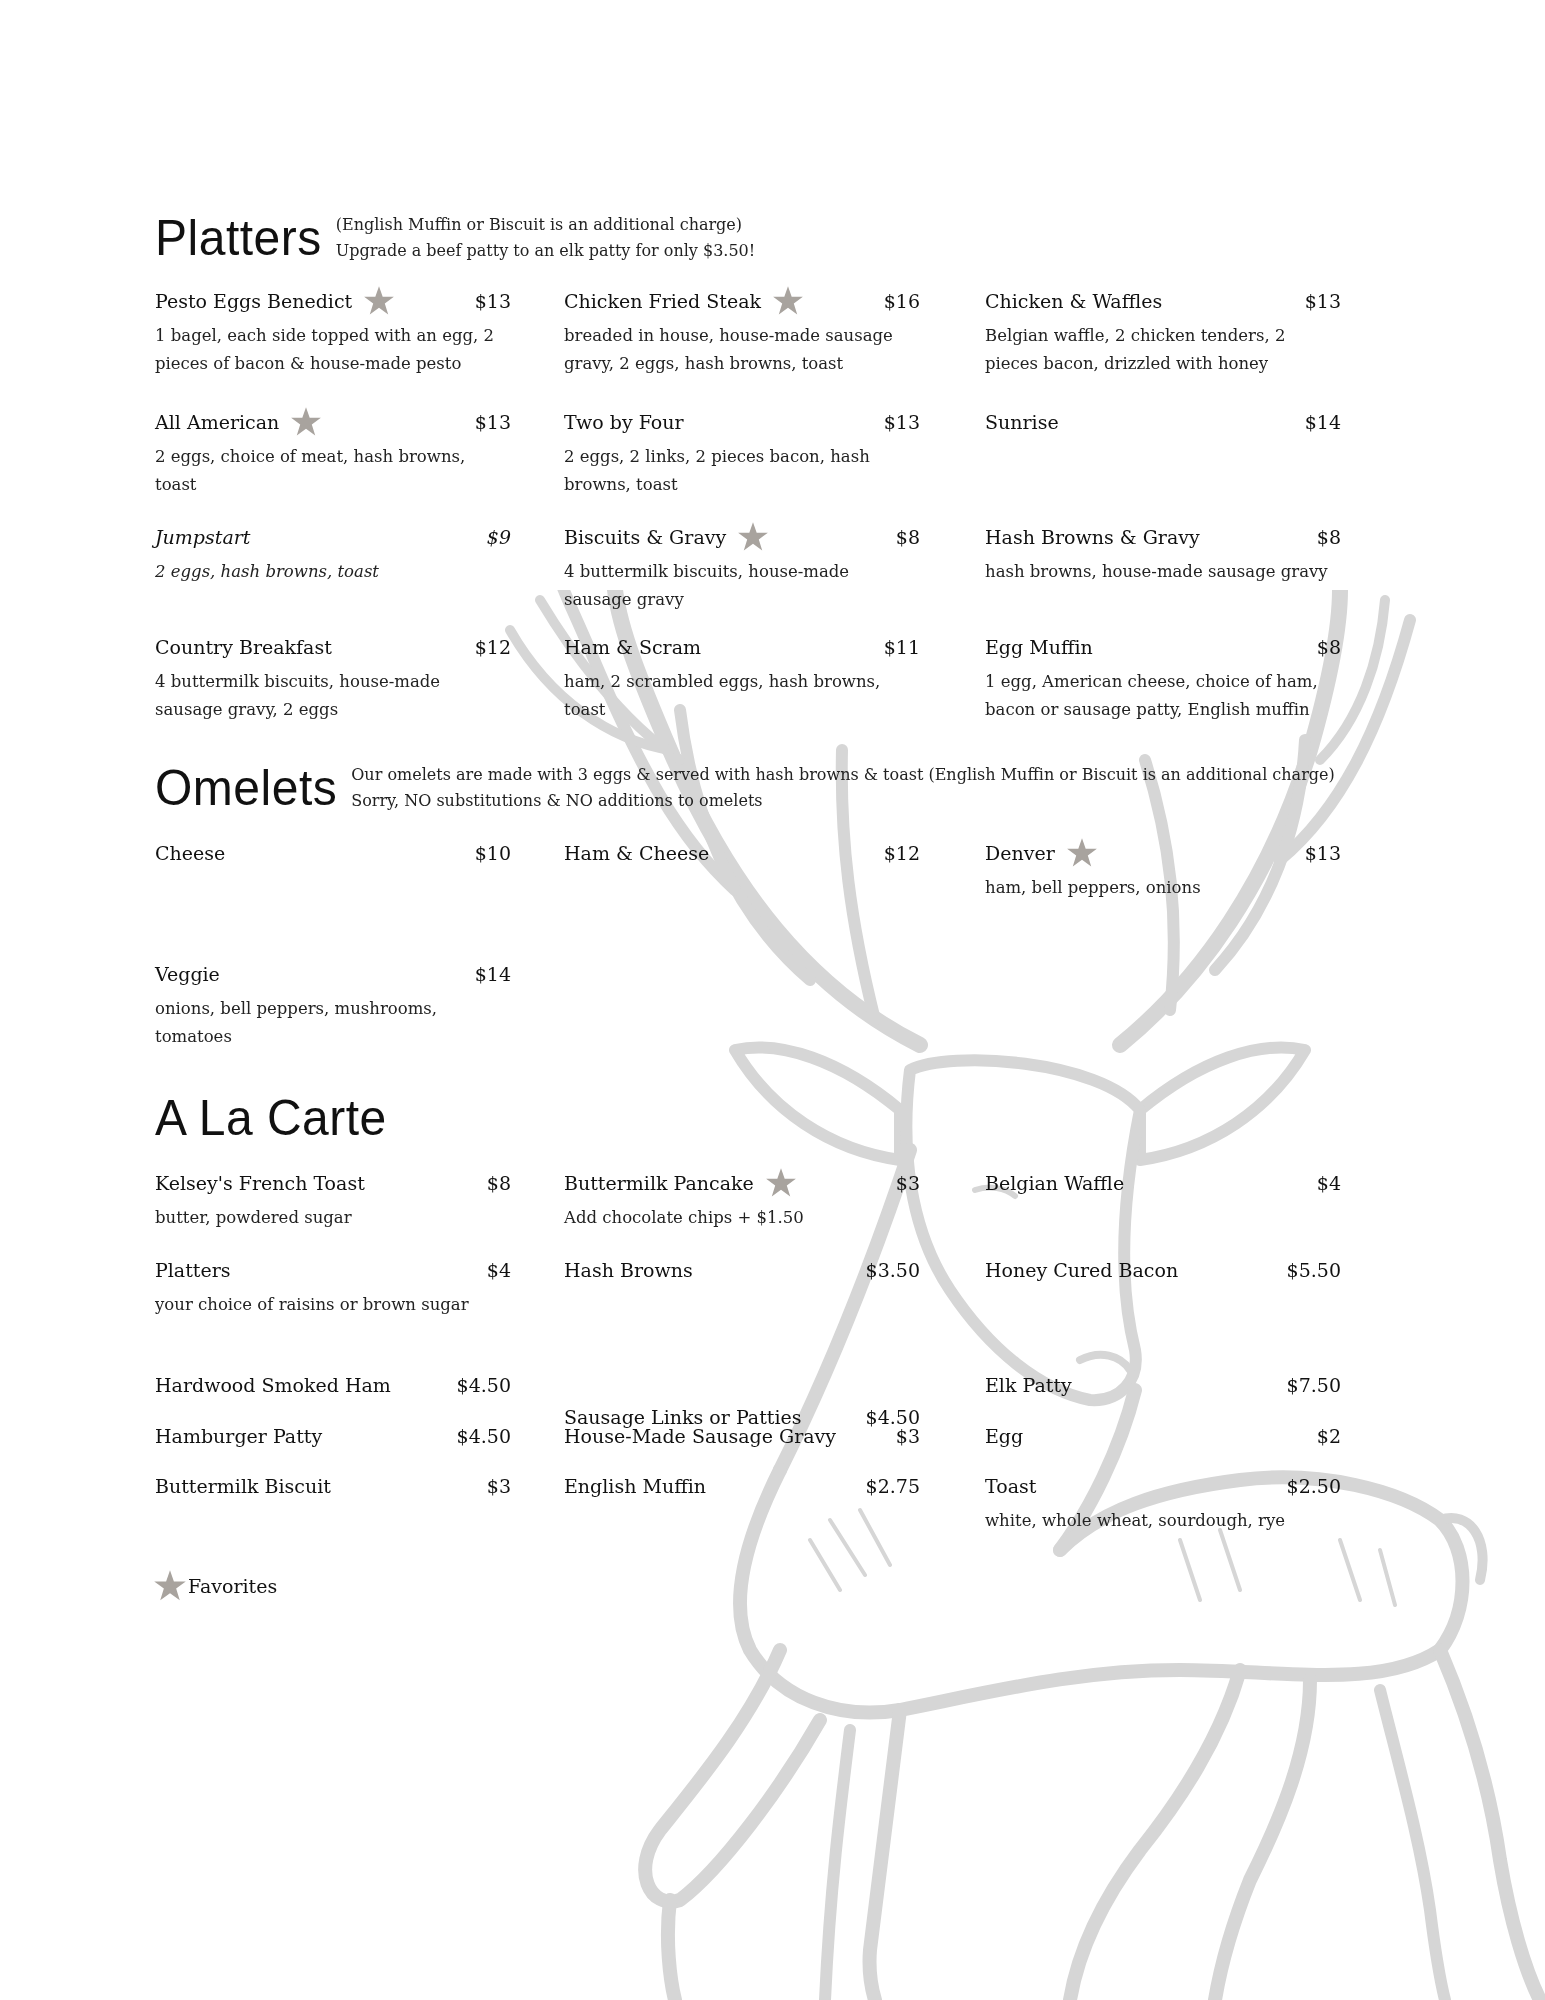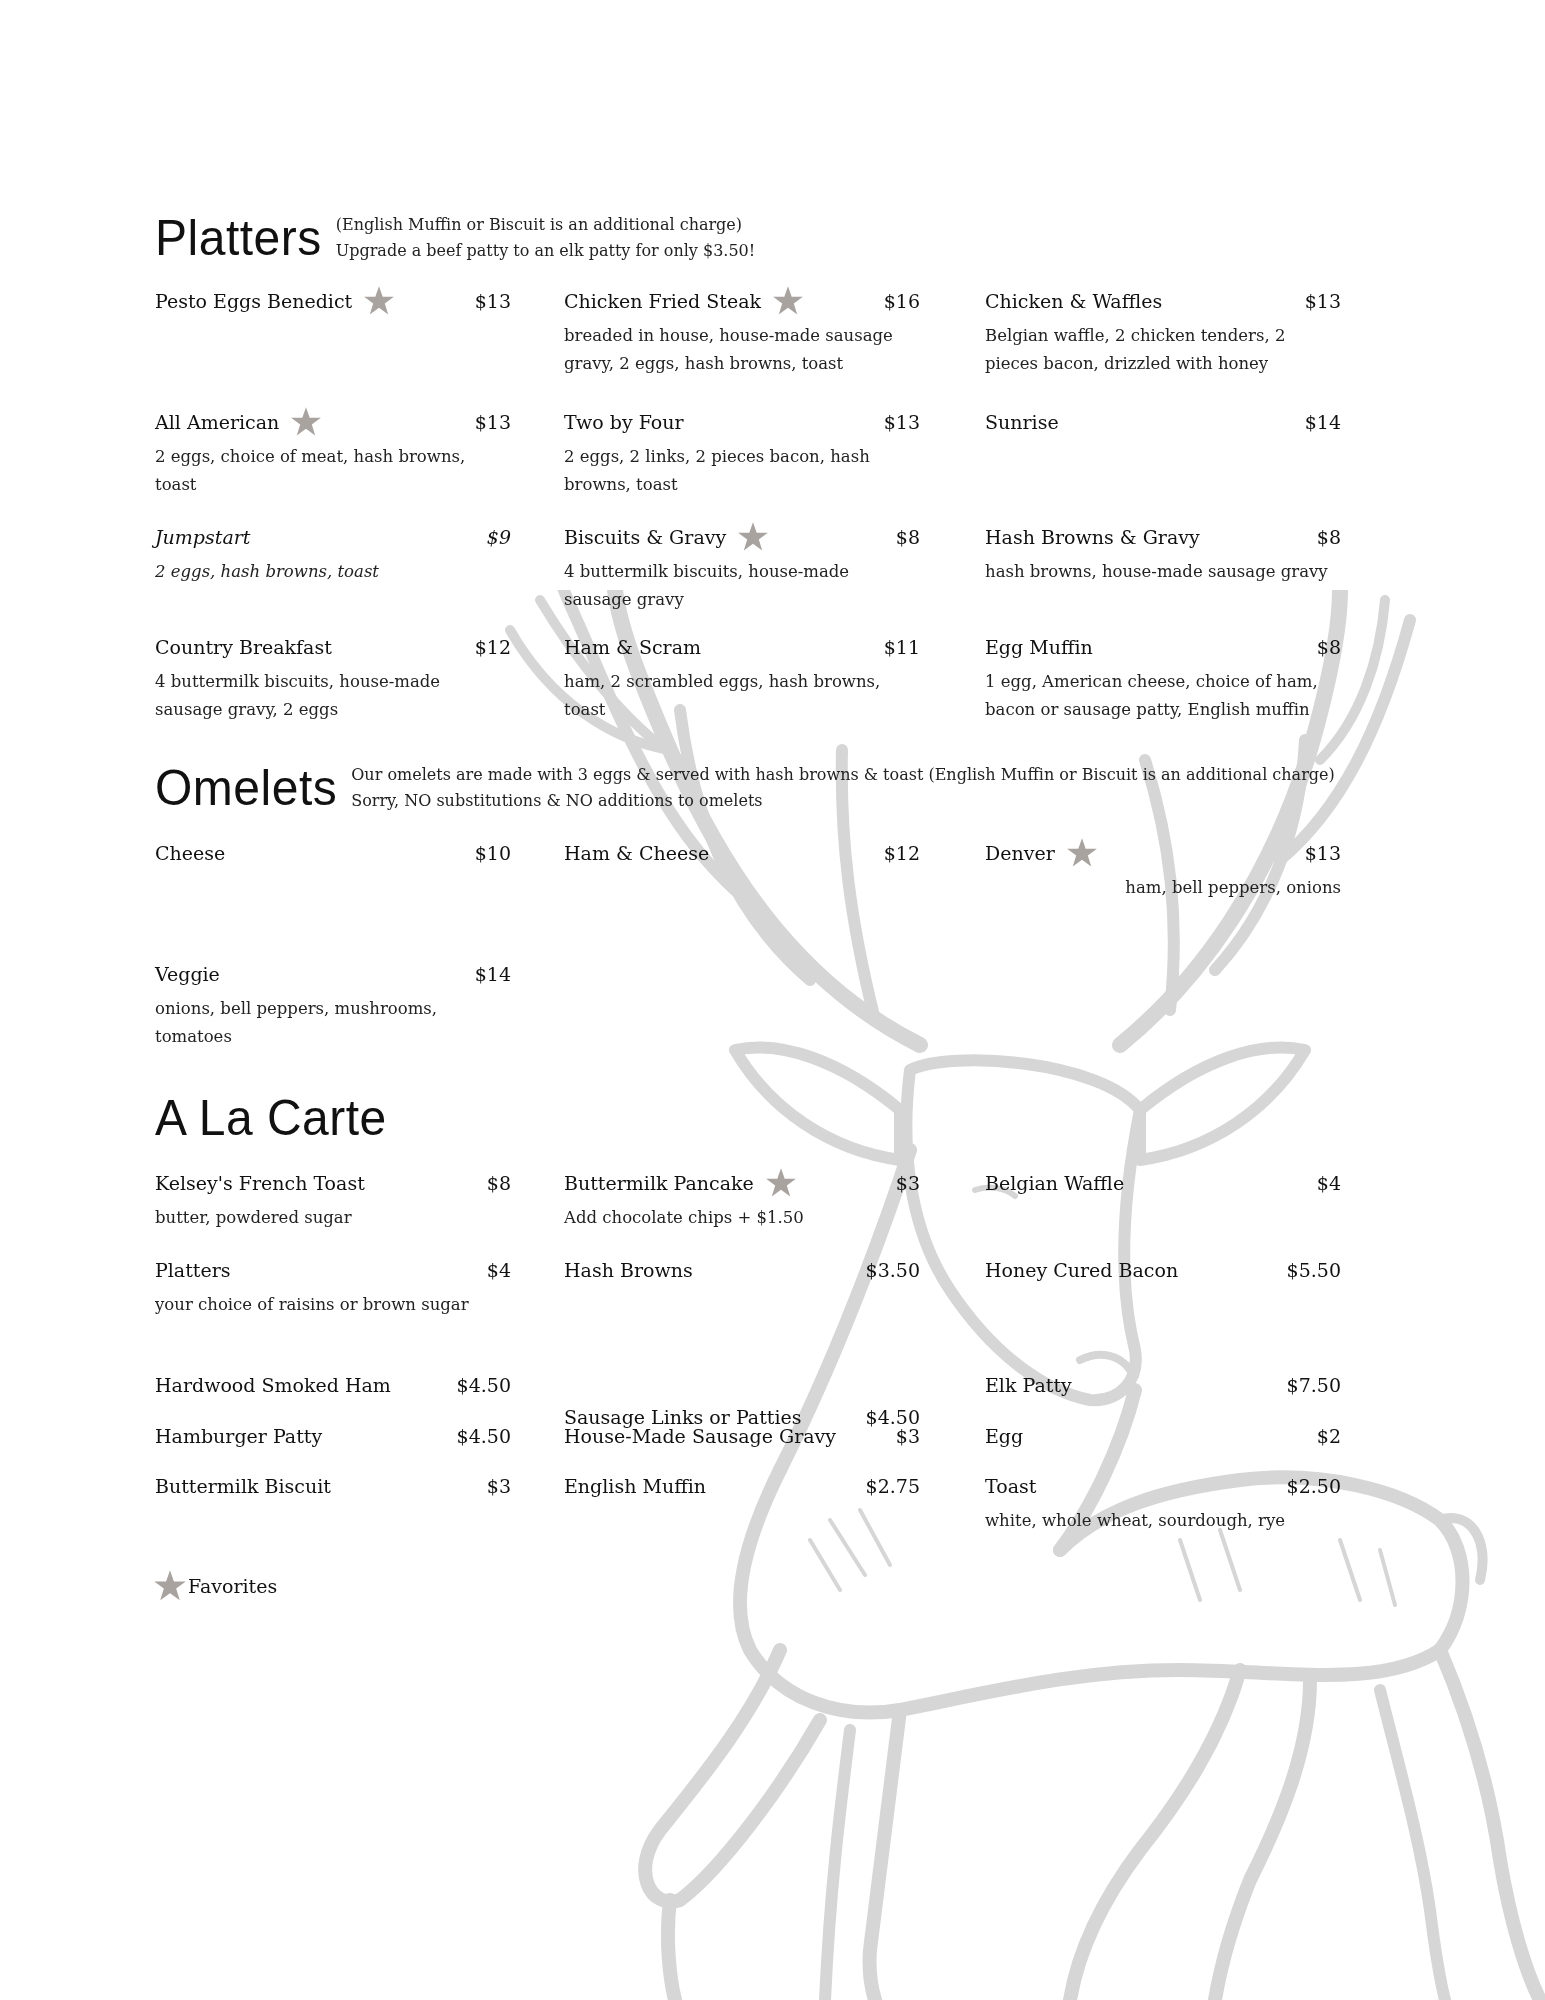--- a/index.html
+++ b/index.html
@@ -97,20 +97,21 @@
       <div class="item" style="left: 155px; top: 286px;">
         <div class="item-top">
           <span class="item-name">Pesto Eggs Benedict</span>
           <span class="star">
             <svg viewBox="0 0 24 24">
               <polygon points="12,1.5 14.6,9 22.5,9 16.1,13.7 18.5,21.5 12,16.8 5.5,21.5 7.9,13.7 1.5,9 9.4,9" fill="#a8a39e"></polygon>
             </svg>
           </span>
           <span class="item-price">$13</span>
         </div>
+        <div class="item-desc">1 bagel, each side topped with an egg, 2 pieces of bacon &amp; house-made pesto</div>
       </div>
       <div class="item" style="left: 564px; top: 286px;">
         <div class="item-top">
           <span class="item-name">Chicken Fried Steak</span>
           <span class="star">
             <svg viewBox="0 0 24 24">
               <polygon points="12,1.5 14.6,9 22.5,9 16.1,13.7 18.5,21.5 12,16.8 5.5,21.5 7.9,13.7 1.5,9 9.4,9" fill="#a8a39e"></polygon>
             </svg>
           </span>
           <span class="item-price">$16</span>
@@ -212,21 +213,21 @@
           <span class="item-name">Cheese</span>
           <span class="item-price">$10</span>
         </div>
       </div>
       <div class="item" style="left: 564px; top: 838px;">
         <div class="item-top">
           <span class="item-name">Ham &amp; Cheese</span>
           <span class="item-price">$12</span>
         </div>
       </div>
-      <div class="item" style="left: 985px; top: 838px; text-align: right;">
+      <div class="item" style="left: 985px; top: 838px;">
         <div class="item-top">
           <span class="item-name">Denver</span>
           <span class="star">
             <svg viewBox="0 0 24 24">
               <polygon points="12,1.5 14.6,9 22.5,9 16.1,13.7 18.5,21.5 12,16.8 5.5,21.5 7.9,13.7 1.5,9 9.4,9" fill="#a8a39e"></polygon>
             </svg>
           </span>
           <span class="item-price">$13</span>
         </div>
         <div class="item-desc">ham, bell peppers, onions</div>

